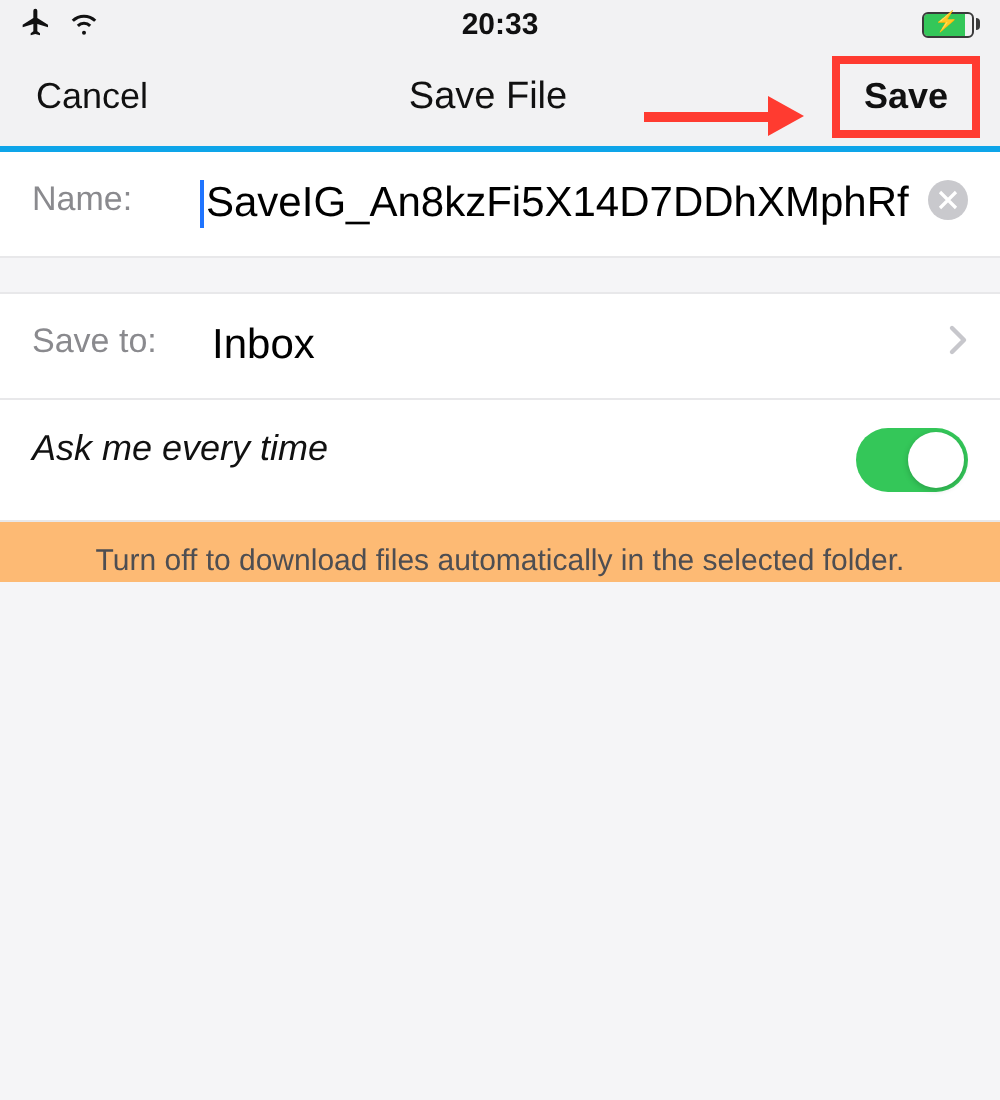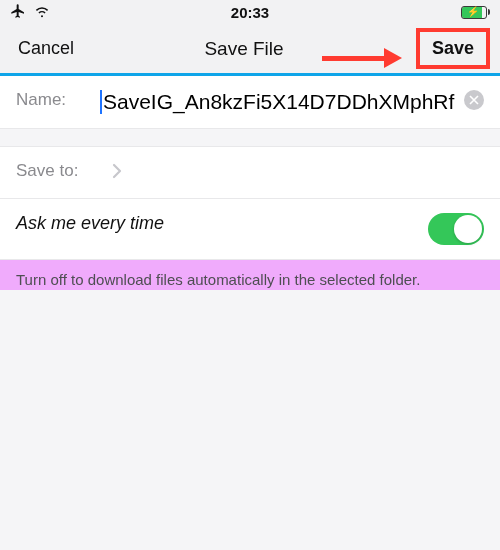--- a/index.html
+++ b/index.html
@@ -128,21 +128,22 @@
       background: #34c759; position: relative;
     }
     .switch-knob {
       position: absolute; top: 2px; right: 2px;
       width: 28px; height: 28px; border-radius: 50%;
       background: #fff; box-shadow: 0 1px 3px rgba(0,0,0,0.2);
     }
     .footer-note {
       padding: 10px 16px 0 16px;
       font-size: 15px; color: #4e4e52; line-height: 1.35;
-      background: #f0abfc;
+      background: #fdba74;
+      text-align: center;
     }
   </style>
 </head>
 <body>
 
 <div class="statusbar">
   <div class="left">
     <span>
       <svg width="16" height="16" viewBox="0 0 24 24">
           <path fill="#111" d="M21 16v-2l-8-5V3.5a1.5 1.5 0 0 0-3 0V9l-8 5v2l8-2.5V19l-2 1.5V22l3.5-1 3.5 1v-1.5L13 19v-5.5L21 16z"></path>
@@ -192,20 +193,21 @@
         </svg>
     </div>
   </div>
 </div>
 
 <div class="section-gap"></div>
 
 <div class="section">
   <div class="row saveto-row">
     <div class="label">Save to:</div>
+    <div class="value">Inbox</div>
     <div class="chevron">
       <svg width="10" height="16" viewBox="0 0 10 16">
           <path d="M2 2 L8 8 L2 14" stroke="#c7c7cc" stroke-width="2.2" fill="none" stroke-linecap="round" stroke-linejoin="round"></path>
         </svg>
     </div>
   </div>
 </div>
 
 <div class="section">
   <div class="row toggle-row">

